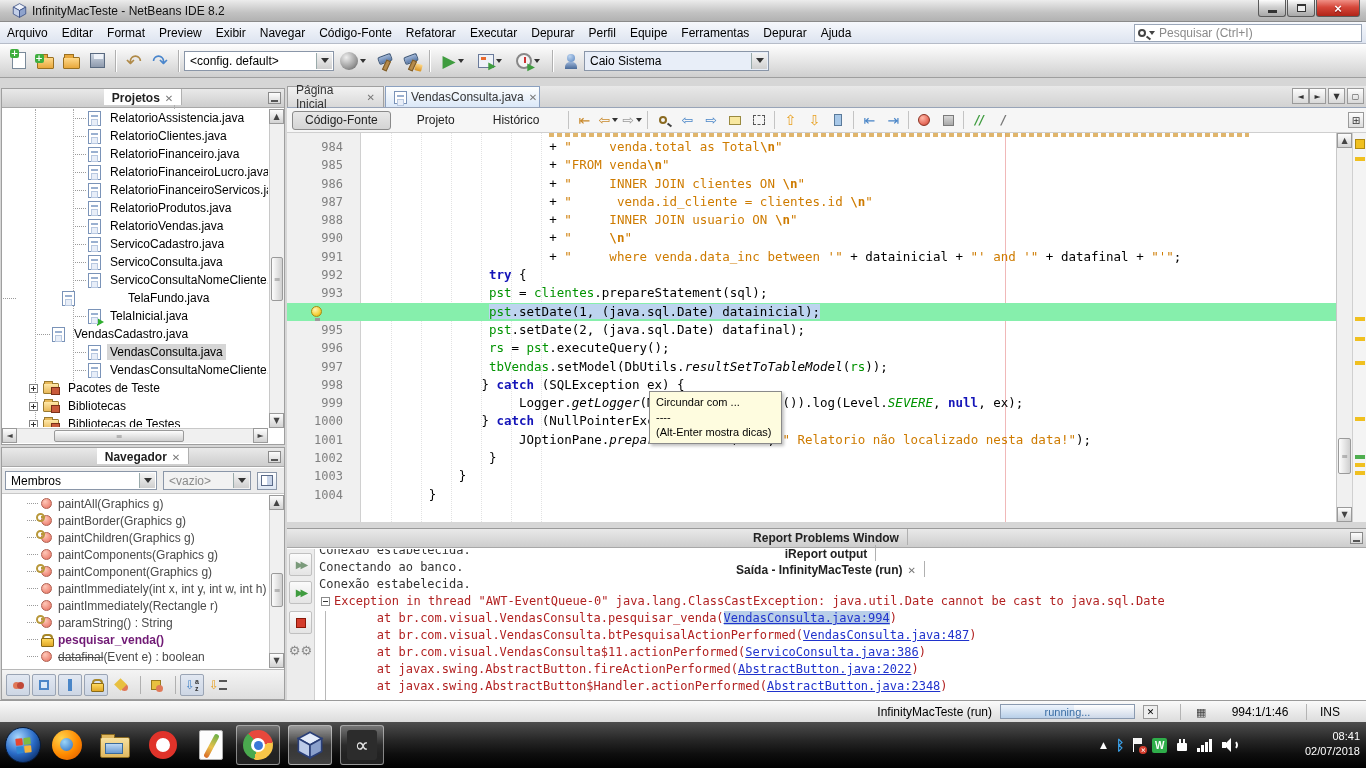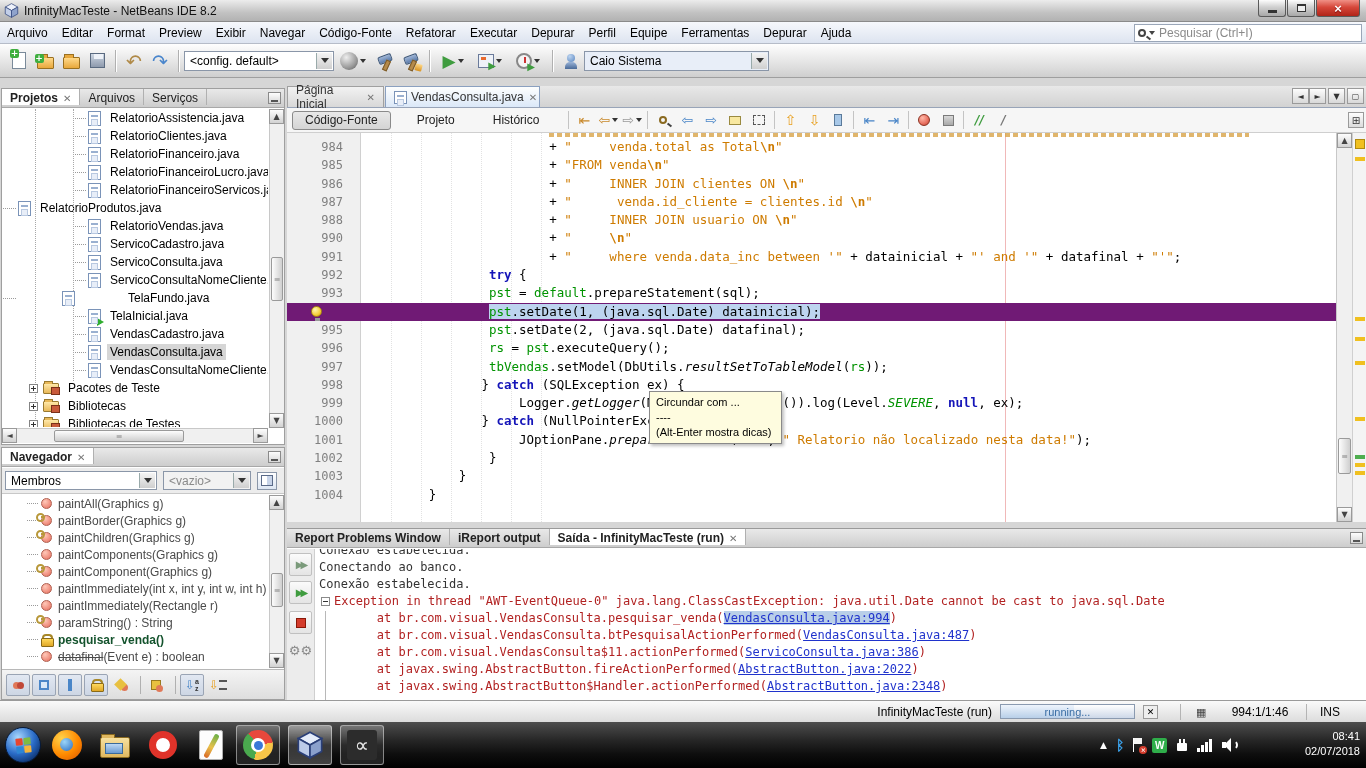--- a/index.html
+++ b/index.html
@@ -4,21 +4,21 @@
 <style>
   html,body{margin:0;padding:0;background:#888;}
   *{box-sizing:border-box;}
   .screen{position:relative;width:1366px;height:768px;overflow:hidden;background:#d6d6d6;
     font-family:"Liberation Sans",sans-serif;font-size:12px;color:#000;}
   .abs{position:absolute;}
   .ico{font-family:"DejaVu Sans",sans-serif;}
   
   .titlebar{position:absolute;left:0;top:0;width:1366px;height:22px;
     background:linear-gradient(#ececec,#c2c2c2 60%,#b2b2b2);border-bottom:1px solid #8a8a8a;
-    display:flex;align-items:center;padding-left:4px;}
+    display:flex;align-items:center;padding-left:12px;}
   .title-text{margin-left:5px;font-size:12px;color:#111;}
   .winbtns{position:absolute;right:6px;top:0;display:flex;}
   .wb{width:28px;height:17px;border:1px solid #5a5a5a;border-top:none;border-radius:0 0 3px 3px;
     background:linear-gradient(#fdfdfd,#cfcfcf 45%,#a8a8a8);display:flex;align-items:center;justify-content:center;}
   .wb+.wb{margin-left:1px;}
   .wb-min{width:9px;height:3px;background:#333;margin-top:6px;}
   .wb-max{width:9px;height:8px;border:1px solid #333;border-top:2px solid #333;background:#eee;}
   .wb.close{width:44px;background:linear-gradient(#f09086,#d6473a 45%,#b02418);color:#fff;
     font-weight:bold;font-size:13px;text-shadow:0 1px 1px #700;}
   
@@ -72,21 +72,21 @@
   .ic-clock::before{content:"";position:absolute;left:6px;top:2px;width:2px;height:6px;background:#c33;}
   .ic-clock::after{content:"▶";position:absolute;right:-5px;bottom:-5px;font:10px "DejaVu Sans";color:#3f9c3f;}
   .ic-person{width:16px;height:16px;position:relative;}
   .ic-person::before{content:"";position:absolute;left:4px;top:1px;width:8px;height:8px;border-radius:50%;
     background:radial-gradient(circle at 35% 30%,#bcd4f0,#5a86c0);}
   .ic-person::after{content:"";position:absolute;left:2px;top:9px;width:12px;height:7px;border-radius:5px 5px 0 0;
     background:linear-gradient(#9ab4d8,#4a6a98);}
   
   .panel{position:absolute;background:#fff;border:1px solid #9f9f9f;}
   .ptabrow{position:absolute;left:0;top:0;right:0;height:19px;background:linear-gradient(#e9e9e9,#cdcdcd);
-    border-bottom:1px solid #a8a8a8;display:flex;align-items:flex-start;font-size:12px;}
+    border-bottom:1px solid #a8a8a8;display:flex;align-items:center;font-size:12px;flex-direction:column;}
   .ptab{padding:2px 8px 0 8px;border-right:1px solid #b0b0b0;display:flex;align-items:center;color:#222;}
   .ptab.active{background:#fff;font-weight:bold;}
   .tab-x{margin-left:5px;color:#777;font:10px "DejaVu Sans";}
   .pmin{position:absolute;right:3px;top:3px;width:13px;height:12px;border:1px solid #8a8a8a;
     background:linear-gradient(#fdfdfd,#d8d8d8);}
   .pmin::before{content:"";position:absolute;left:2px;top:7px;right:2px;height:2px;background:#555;}
   
   .tree{position:absolute;left:1px;top:20px;right:16px;bottom:17px;overflow:hidden;background:#fff;}
   .trow{height:18px;display:flex;align-items:center;white-space:nowrap;}
   .trow .stub{width:13px;border-top:1px dotted #9a9a9a;margin:0 2px 0 0;flex:none;}
@@ -121,21 +121,21 @@
   .mrow .stub{width:11px;border-top:1px dotted #9a9a9a;margin-right:3px;flex:none;}
   .m-pub{width:11px;height:11px;border-radius:50%;background:radial-gradient(circle at 35% 30%,#ffc8b8,#ee8878 70%,#c85848);
     border:1px solid #b06050;flex:none;margin-right:6px;position:relative;}
   .m-key::before{content:"";position:absolute;left:-6px;top:-3px;width:5px;height:5px;border:2px solid #b8983a;border-radius:50%;}
   .m-key::after{content:"";position:absolute;left:-1px;top:0;width:4px;height:2px;background:#b8983a;}
   .m-lock{width:11px;height:11px;flex:none;margin-right:6px;position:relative;}
   .m-lock::before{content:"";position:absolute;left:1px;top:0;width:7px;height:5px;border:2px solid #a88828;
     border-bottom:none;border-radius:4px 4px 0 0;}
   .m-lock::after{content:"";position:absolute;left:0;top:4px;width:11px;height:7px;
     background:linear-gradient(#ffd85a,#e0a828);border:1px solid #8a6a18;border-radius:1px;}
-  .m-bold{font-weight:bold;color:#14532d;}
+  .m-bold{font-weight:bold;color:#701a75;}
   .strike{text-decoration:line-through;}
   .filtbar{position:absolute;left:0;bottom:0;right:0;height:30px;background:linear-gradient(#f4f4f4,#dedede);
     border-top:1px solid #b8b8b8;display:flex;align-items:center;padding-left:4px;}
   .fbtn{width:24px;height:22px;margin-right:2px;display:flex;align-items:center;justify-content:center;
     position:relative;border:1px solid transparent;border-radius:2px;}
   .fbtn.pressed{border-color:#9aa4b4;background:linear-gradient(#e2e8f2,#cdd6e4);}
   .fsep{width:1px;height:18px;background:#b0b0b0;margin:0 4px;}
   .dot{width:7px;height:7px;border-radius:50%;display:inline-block;}
   
   .edtabs{position:absolute;left:287px;top:86px;width:1079px;height:22px;
@@ -154,21 +154,21 @@
   .esep{width:1px;height:18px;background:#c4c4c4;margin:0 3px;}
   
   .codearea{position:absolute;left:287px;top:133px;width:1049px;height:389px;background:#fff;overflow:hidden;}
   .gutterbg{position:absolute;left:0;top:0;width:74px;height:100%;background:#f0f0f0;border-right:1px solid #d0d0d0;}
   .marginline{position:absolute;left:718px;top:0;width:1px;height:100%;background:#f0b8b8;}
   .iguide{position:absolute;top:0;height:100%;border-left:1px dotted #e2e2e2;}
   .partialline{position:absolute;left:262px;top:0;width:700px;height:4px;background:
     repeating-linear-gradient(90deg,#d8a348 0 5px,#fff 5px 8px);opacity:.8;}
   .codelines{position:absolute;left:0;top:5px;right:0;}
   .crow{display:flex;height:18.3px;line-height:18.3px;font-family:"DejaVu Sans Mono",monospace;font-size:12.5px;}
-  .crow.sel{background:#701a75;}
+  .crow.sel{background:#86efac;}
   .ln{width:74px;flex:none;text-align:right;padding-right:18px;color:#808080;font-size:12px;
     font-family:"DejaVu Sans Mono",monospace;position:relative;}
   .cpre{margin:0;white-space:pre;font:inherit;}
   .c-p{color:#000;} .c-s{color:#ce7b00;} .c-e{color:#ce7b00;font-weight:bold;}
   .c-k{color:#1414b8;font-weight:bold;} .c-f{color:#009300;} .c-i{font-style:italic;}
   .c-g{color:#009300;font-style:italic;}
   .hlwrap{background:#bdd4ef;}
   .bulb{position:absolute;left:24px;top:3px;width:11px;height:11px;border-radius:50%;
     background:radial-gradient(circle at 35% 30%,#fff4b0,#f6cf3a 60%,#d8a010);border:1px solid #a88a10;}
   .bulb::after{content:"";position:absolute;left:3px;top:11px;width:5px;height:3px;background:#9a9a9a;}
@@ -410,21 +410,21 @@
         <div class="trow" style="padding-left: 70px;">
           <span class="stub"></span>
           <span class="fi-java"></span>
           <span class="tlabel">RelatorioFinanceiroLucro.java</span>
         </div>
         <div class="trow" style="padding-left: 70px;">
           <span class="stub"></span>
           <span class="fi-java"></span>
           <span class="tlabel">RelatorioFinanceiroServicos.java</span>
         </div>
-        <div class="trow" style="">
+        <div class="trow" style="padding-left: 70px;">
           <span class="stub"></span>
           <span class="fi-java"></span>
           <span class="tlabel">RelatorioProdutos.java</span>
         </div>
         <div class="trow" style="padding-left: 70px;">
           <span class="stub"></span>
           <span class="fi-java"></span>
           <span class="tlabel">RelatorioVendas.java</span>
         </div>
         <div class="trow" style="padding-left: 70px;">
@@ -447,21 +447,21 @@
           <span class="fi-java"></span>
           <span class="tlabel">TelaFundo.java</span>
         </div>
         <div class="trow" style="padding-left: 70px;">
           <span class="stub"></span>
           <span class="fi-java run">
             <i></i>
           </span>
           <span class="tlabel">TelaInicial.java</span>
         </div>
-        <div class="trow" style="padding-left: 70px;">
+        <div class="trow" style="padding-left: 34px;">
           <span class="stub"></span>
           <span class="fi-java"></span>
           <span class="tlabel">VendasCadastro.java</span>
         </div>
         <div class="trow" style="padding-left: 70px;">
           <span class="stub"></span>
           <span class="fi-java"></span>
           <span class="tlabel sel">VendasConsulta.java</span>
         </div>
         <div class="trow" style="padding-left: 70px;">
@@ -717,21 +717,21 @@
         <div class="crow">
           <span class="ln">991</span>
           <pre class="cpre"><span class="c-p">                         + </span><span class="c-s">"     where venda.data_inc between '"</span><span class="c-p"> + datainicial + </span><span class="c-s">"' and '"</span><span class="c-p"> + datafinal + </span><span class="c-s">"'"</span><span class="c-p">;</span></pre>
         </div>
         <div class="crow">
           <span class="ln">992</span>
           <pre class="cpre"><span class="c-p">                 </span><span class="c-k">try</span><span class="c-p"> {</span></pre>
         </div>
         <div class="crow">
           <span class="ln">993</span>
-          <pre class="cpre"><span class="c-p">                 </span><span class="c-f">pst</span><span class="c-p"> = </span><span class="c-f">default</span><span class="c-p">.prepareStatement(sql);</span></pre>
+          <pre class="cpre"><span class="c-p">                 </span><span class="c-f">pst</span><span class="c-p"> = </span><span class="c-f">clientes</span><span class="c-p">.prepareStatement(sql);</span></pre>
         </div>
         <div class="crow sel">
           <span class="ln">
             <span class="bulb"></span>
           </span>
           <pre class="cpre"><span class="c-p">                 </span><span class="hlwrap"><span class="c-f">pst</span><span class="c-p">.setDate(1, (java.sql.Date) datainicial);</span></span></pre>
         </div>
         <div class="crow">
           <span class="ln">995</span>
           <pre class="cpre"><span class="c-p">                 </span><span class="c-f">pst</span><span class="c-p">.setDate(2, (java.sql.Date) datafinal);</span></pre>

